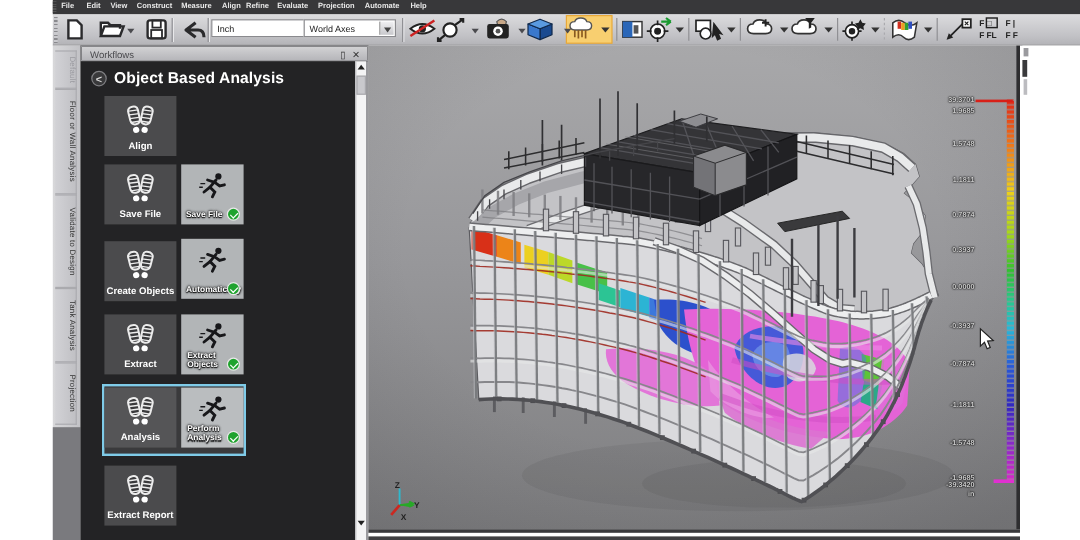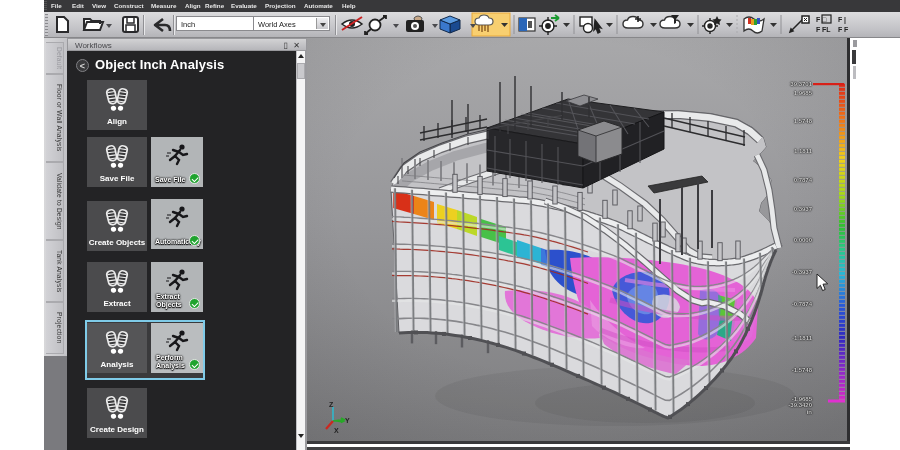--- a/index.html
+++ b/index.html
@@ -206,21 +206,21 @@
  <span style="position:absolute;right:6px;top:2px;font-size:8px;color:#333">✕</span>
 </div>
 <div class="abs" id="scrollv">
  <div style="position:absolute;left:1px;top:3px;width:0;height:0;border-left:3.5px solid transparent;border-right:3.5px solid transparent;border-bottom:4.5px solid #222"></div>
  <div style="position:absolute;left:0px;top:12px;width:8px;height:16px;background:#c9c9cd;border:1px solid #aaaaae"></div>
  <div style="position:absolute;left:1px;bottom:12px;width:0;height:0;border-left:3.5px solid transparent;border-right:3.5px solid transparent;border-top:4.5px solid #222"></div>
 </div>
 <div class="abs" id="splitter"></div>
 <div class="abs" id="hdr">
  <div class="circ">&lt;</div>
- <div class="t">Object Inch Analysis</div>
+ <div class="t">Object Based Analysis</div>
 </div>
 
 <svg class="abs" width="0" height="0">
     <defs>
 <g id="feet">
  <g stroke="#ececec" fill="none" stroke-width="1.6">
   <path d="M-8,-11 q5,-2 6,2 l1.5,7 q.5,4 -3,4.5 q-3.5,.5 -4.5,-3 l-1.5,-6 q-1,-3 1.5,-4.5 z" fill="#3a3a3c"></path>
   <path d="M8,-11 q-5,-2 -6,2 l-1.5,7 q-.5,4 3,4.5 q3.5,.5 4.5,-3 l1.5,-6 q1,-3 -1.5,-4.5 z" fill="#3a3a3c"></path>
  </g>
  <g stroke="#ececec" stroke-width="1.1">
@@ -298,21 +298,21 @@
       <svg width="52" height="28" style="position:absolute;left:0;top:2px">
         <use href="#runner" transform="translate(25,15)"></use>
       </svg>
       <div class="lblR" style="bottom:3px;text-align:left;padding-left:5px;line-height:1.15">Perform<br>Analysis</div>
       <div class="chk" style="right:3px;bottom:3px"></div>
     </div>
     <div class="tile tileL" style="top:388px;">
       <svg width="60" height="34" style="position:absolute;left:0;top:2px">
         <use href="#feet" transform="translate(30,19) scale(1.05)"></use>
       </svg>
-      <div class="lblW">Create Design</div>
+      <div class="lblW">Extract Report</div>
     </div>
   </div>
 
 <div class="abs" id="viewport">
 <svg width="541" height="403" viewBox="307 38 541 403">
 <defs>
  <linearGradient id="vbg" x1="0" y1="0" x2="0" y2="1">
   <stop offset="0" stop-color="#a8a8aa"></stop>
           <stop offset=".45" stop-color="#97979a"></stop>
   <stop offset="1" stop-color="#7e7e80"></stop>

